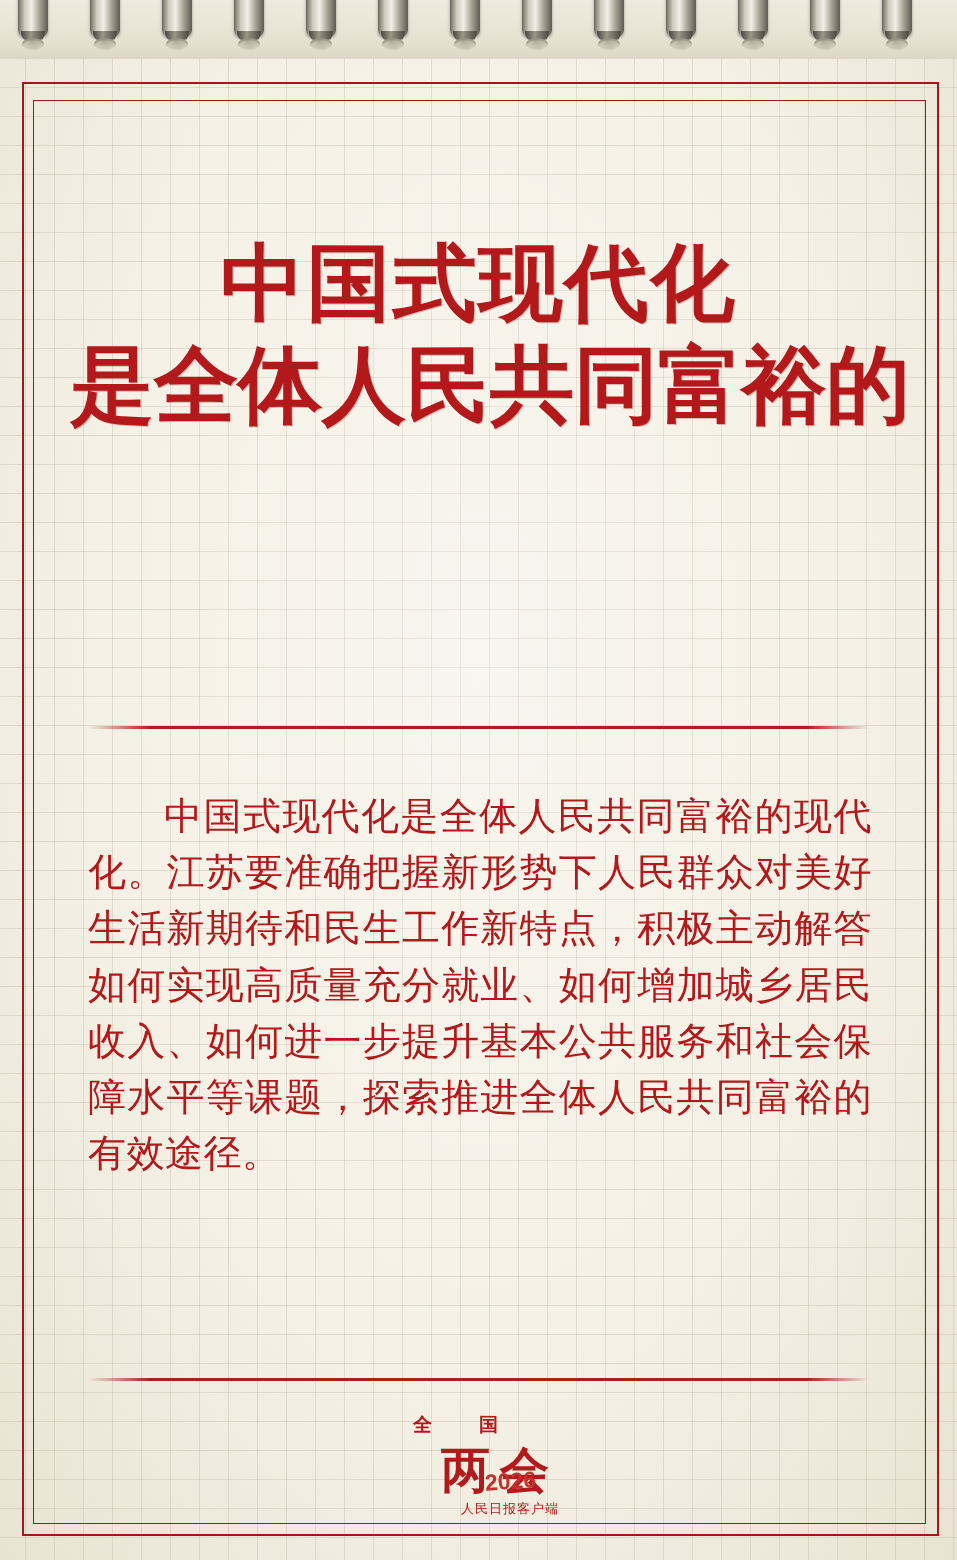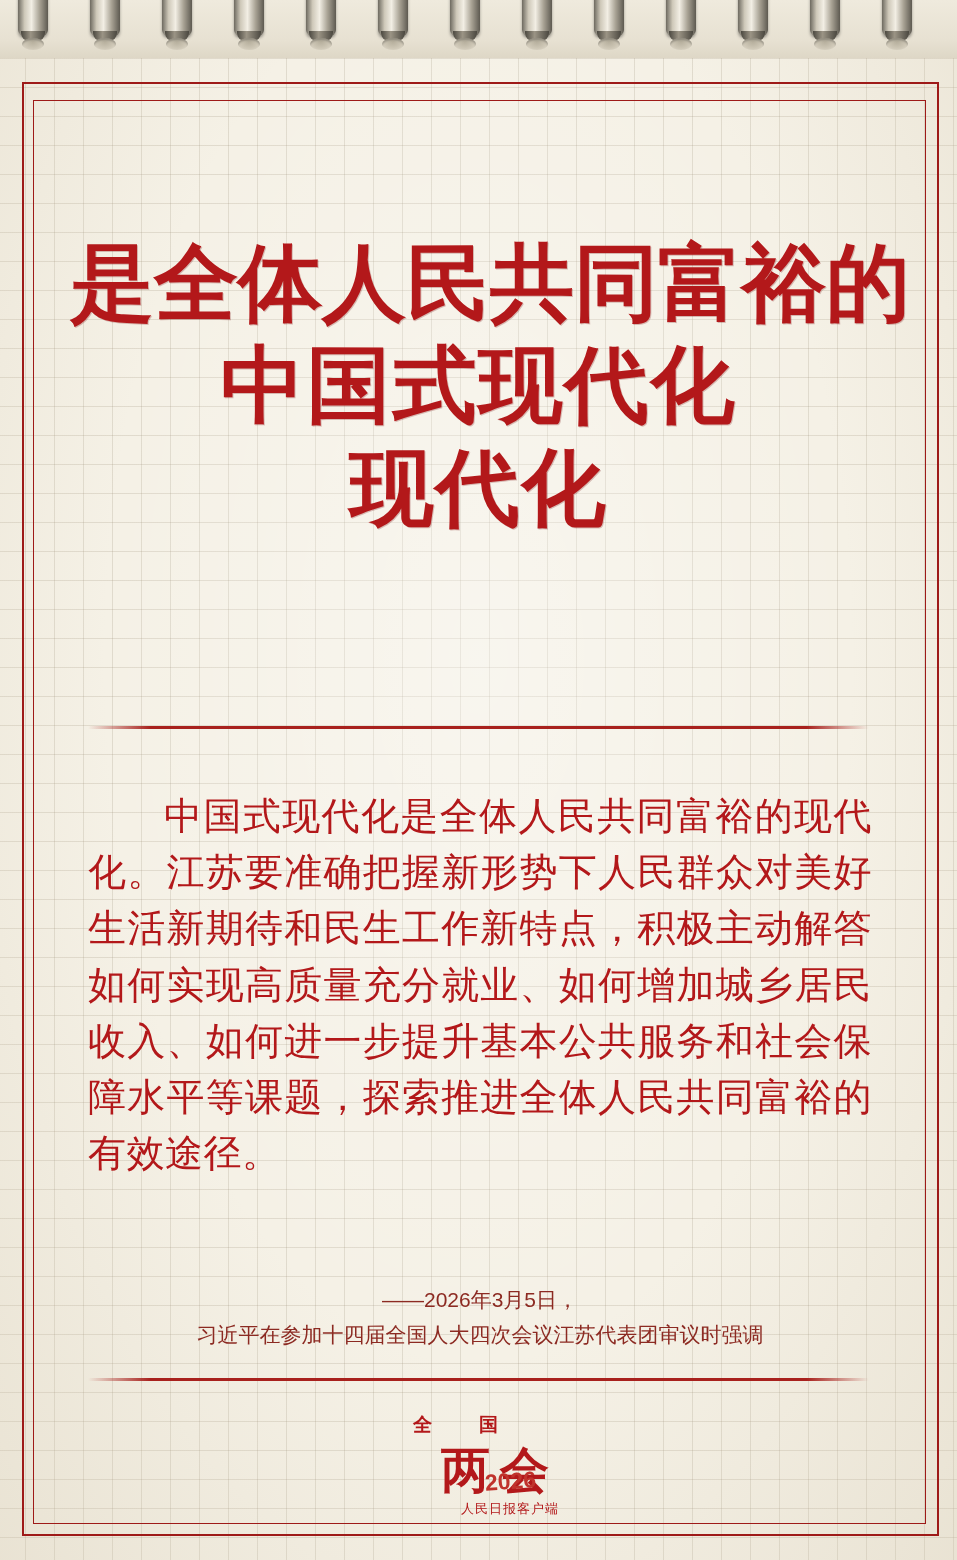--- a/index.html
+++ b/index.html
@@ -262,33 +262,28 @@
   </div>
 
   <div class="paper"></div>
 
   <div class="frame-outer"></div>
   <div class="frame-inner"></div>
 
   <div class="content">
 
     <div class="title">
+      <span class="ln ln1">中国式现代化</span>
       <span class="ln ln2">是全体人民共同富裕的</span>
-      <span class="ln ln1">中国式现代化</span>
-      <span class="ln ln3">现代化</span>
     </div>
 
     <div class="rule-top"></div>
 
     <div class="body-text">中国式现代化是全体人民共同富裕的现代化。江苏要准确把握新形势下人民群众对美好生活新期待和民生工作新特点，积极主动解答如何实现高质量充分就业、如何增加城乡居民收入、如何进一步提升基本公共服务和社会保障水平等课题，探索推进全体人民共同富裕的有效途径。</div>
 
-    <div class="attribution">
-      <span class="line1">——2026年3月5日，</span>
-      <span class="line2">习近平在参加十四届全国人大四次会议江苏代表团审议时强调</span>
-    </div>
 
     <div class="rule-bottom"></div>
 
     <div class="logo">
       <div class="lg-top">
         <span>全</span><span class="c2">国</span>
       </div>
       <div class="lg-main">两会</div>
       <div class="lg-year">2026</div>
       <div class="lg-sub">人民日报客户端</div>

